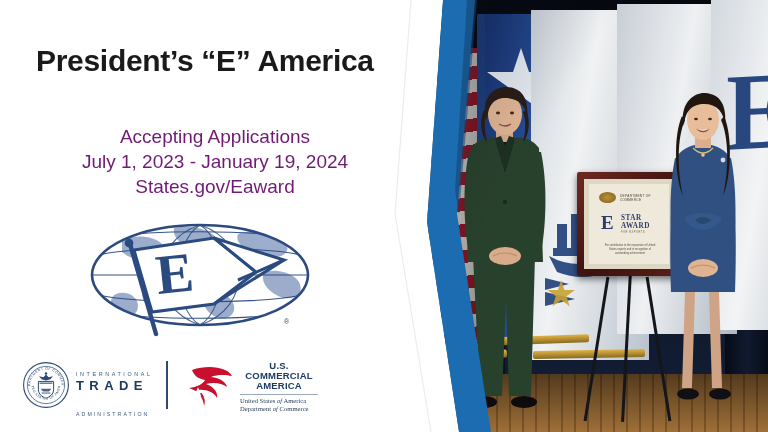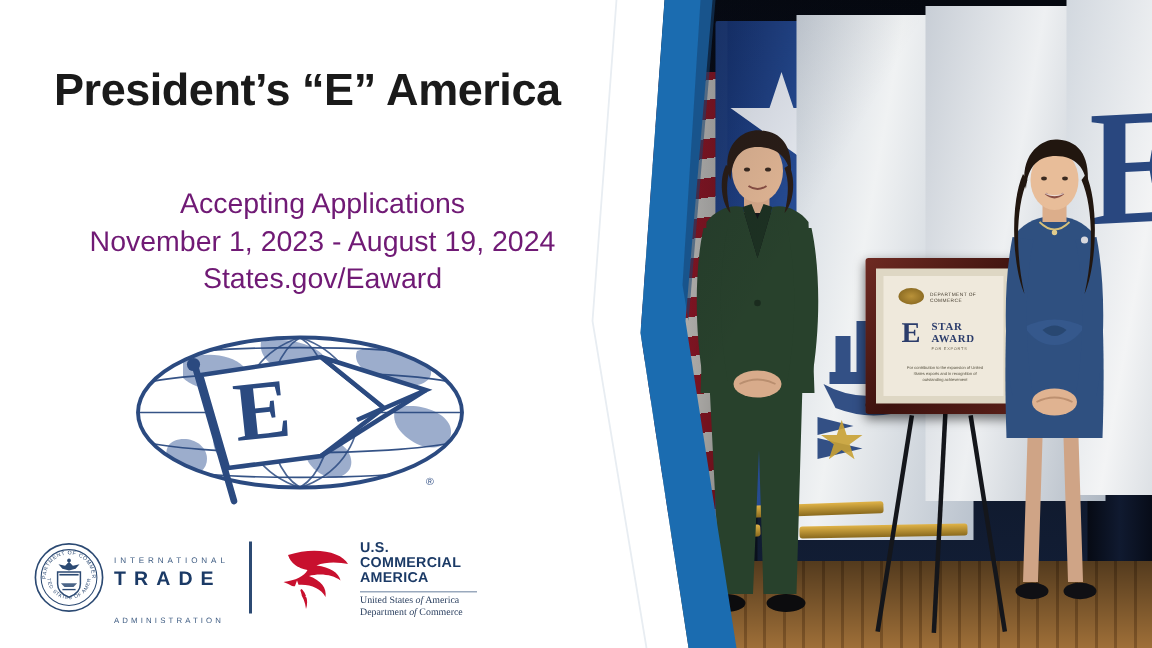--- a/index.html
+++ b/index.html
@@ -23,21 +23,21 @@
   .ita-logo{position:absolute;left:0;top:0;width:130px;height:62px;}
   .ita-seal{position:absolute;left:8px;top:6px;width:48px;height:48px;}
   .ita-words{position:absolute;left:62px;top:16px;color:#1b3a66;}
   .ita-words .l1{font-size:5.4px;letter-spacing:2.6px;color:#3c5a80;}
   .ita-words .l2{font-size:13px;font-weight:bold;letter-spacing:5.4px;margin:1px 0 18px;color:#1b3a66;}
   .ita-words .l3{font-size:5.2px;letter-spacing:2.1px;color:#3c5a80;}
   .divider{position:absolute;left:152px;top:6px;width:1.5px;height:48px;background:#2c4a73;}
   .cs-logo{position:absolute;left:170px;top:2px;width:150px;height:58px;}
   .cs-mark{position:absolute;left:0;top:4px;width:52px;height:48px;}
   .cs-words{position:absolute;left:56px;top:4px;color:#1b3a66;}
-  .cs-words .c1{font-size:9.5px;font-weight:bold;line-height:10.2px;letter-spacing:.2px;}
+  .cs-words .c1{font-size:9.5px;font-weight:bold;line-height:10.2px;letter-spacing:.2px;text-align:center;}
   .cs-rule{width:78px;height:1px;background:#9aa9bd;margin:2px 0 2px;}
   .cs-words .c2{font-family:"Liberation Serif",serif;font-size:6.6px;line-height:8px;color:#2a3f5f;}
   .cs-words .c2 i{font-style:italic;}
 
   
   .photo{position:absolute;left:381px;top:0;width:387px;height:432px;
          -webkit-clip-path:polygon(62px 0,387px 0,387px 432px,78px 432px,46px 222px);
          clip-path:polygon(62px 0,387px 0,387px 432px,78px 432px,46px 222px);
          overflow:hidden;background:#0c1324;}
   .ph{position:absolute;}
@@ -116,21 +116,21 @@
 <body>
 
 <div class="slide">
 
   <div class="left-panel">
 
     <div class="title">President’s “E” America</div>
 
     <div class="subtitle">
       <div>Accepting Applications</div>
-      <div>November 1, 2023 - August 19, 2024</div>
+      <div>July 1, 2023 - January 19, 2024</div>
       <div>States.gov/Eaward</div>
     </div>
 
     <div class="eawards-logo">
       <svg viewBox="0 0 230 122" width="230" height="122">
         <defs>
           <clipPath id="globeclip">
               <ellipse cx="112" cy="57" rx="108" ry="50"></ellipse>
             </clipPath>
         </defs>

